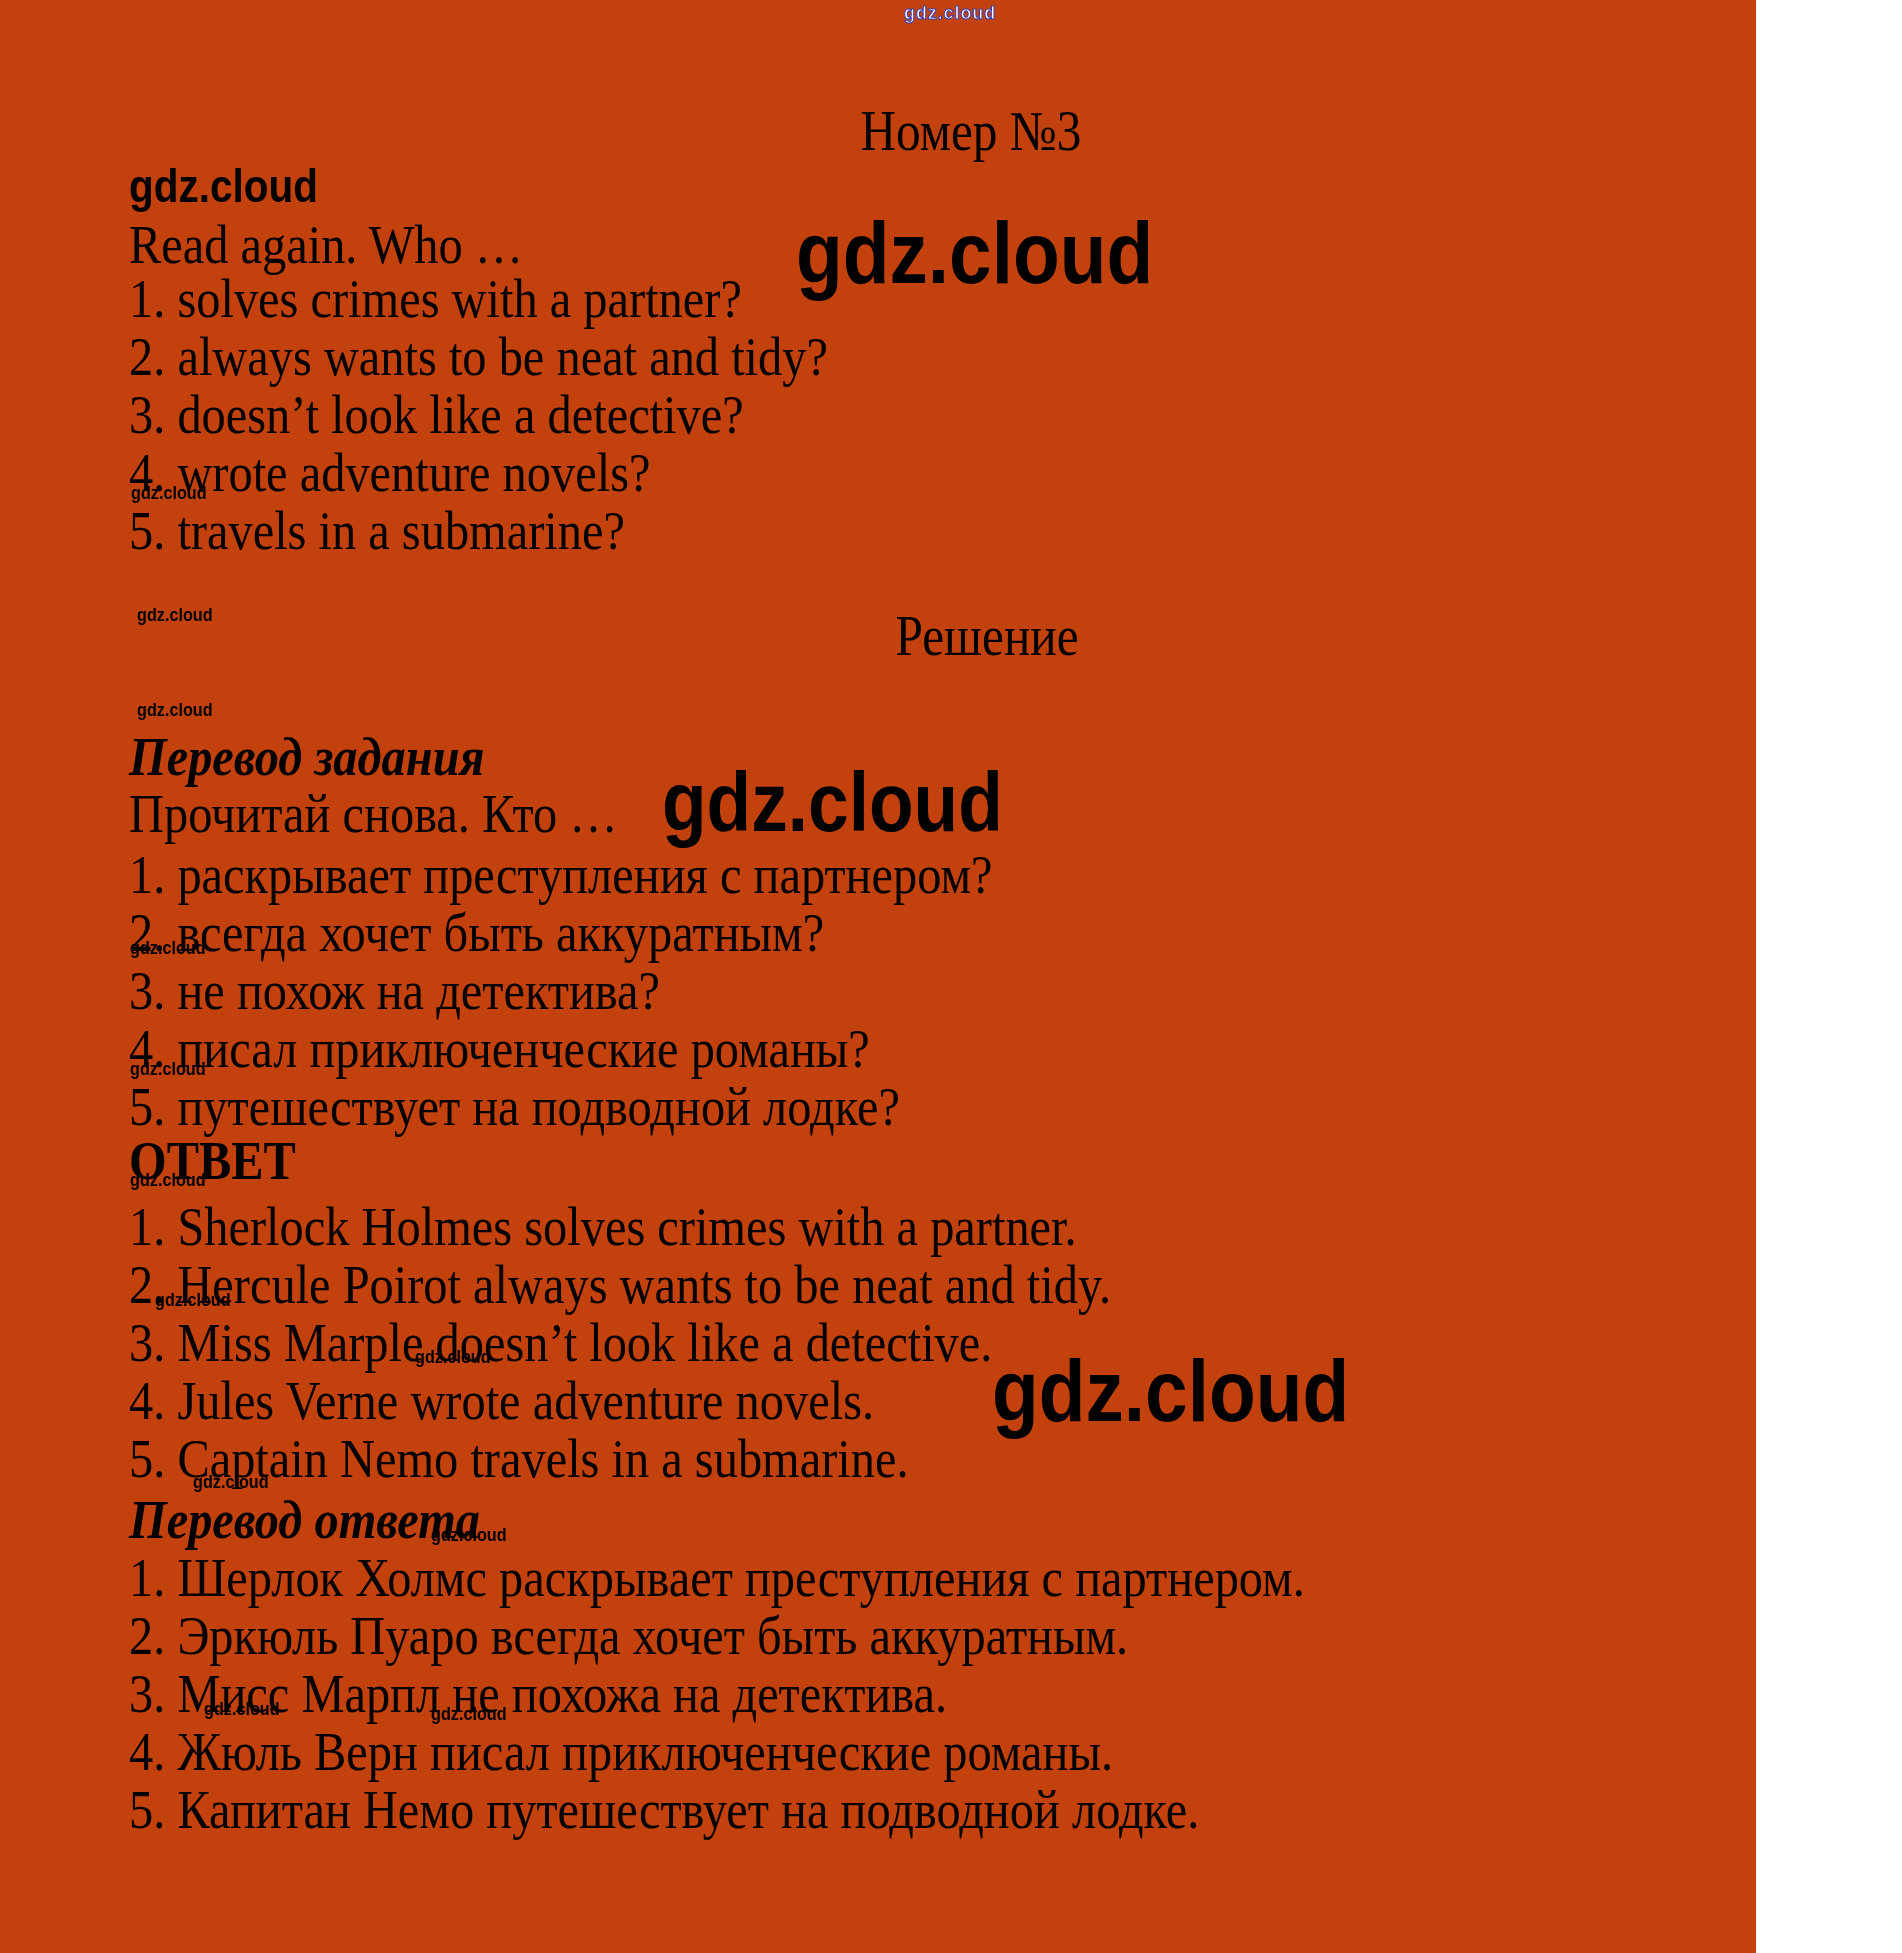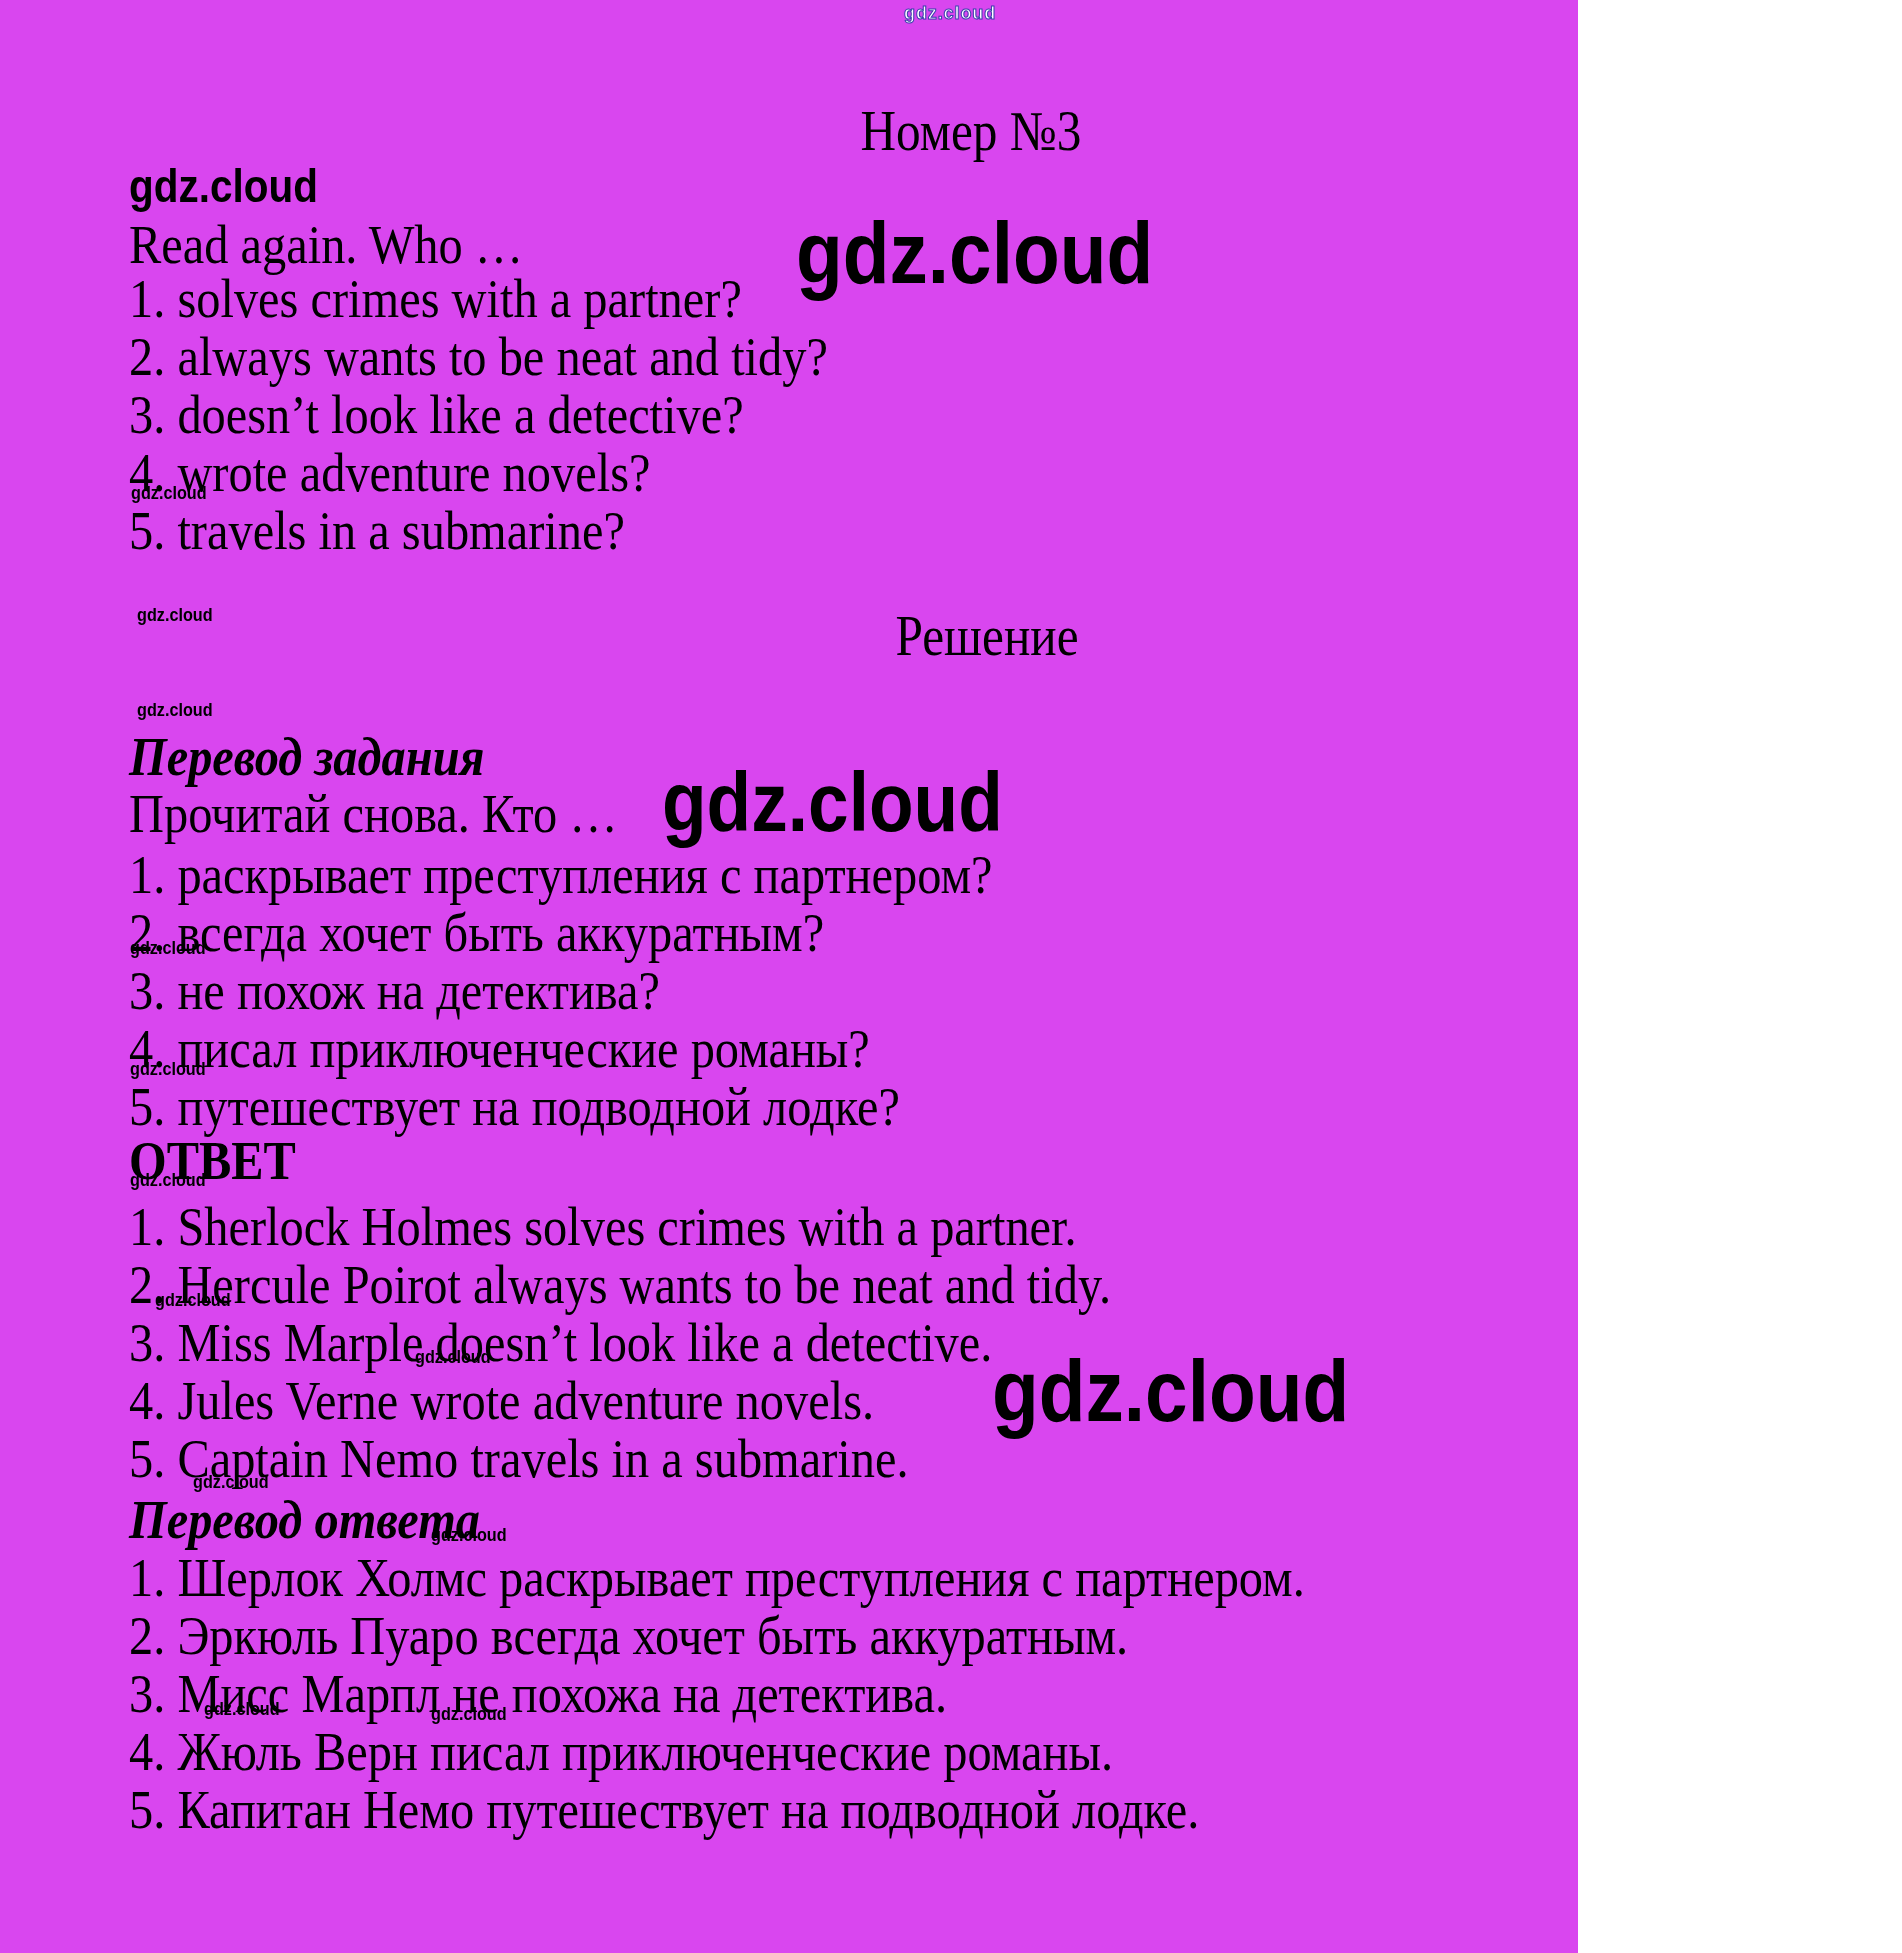--- a/index.html
+++ b/index.html
@@ -1,20 +1,20 @@
 <!DOCTYPE html>
 <html style="--wm-top-color: #3f3fae;font-size:14px"><head>
 <meta charset="utf-8">
 <style>
   html, body { margin: 0; padding: 0; background: #ffffff; }
   .page {
     position: relative;
-    width: 1578px;
+    width: 1756px;
     height: 1954px;
-    background: #d946ef;
+    background: #c2410c;
     color: #000000;
     overflow: hidden;
     font-family: "Liberation Serif", serif;
   }
   .abs { position: absolute; }
 
   
   .serif-line {
     font-family: "Liberation Serif", serif;
     font-size: 55px;

